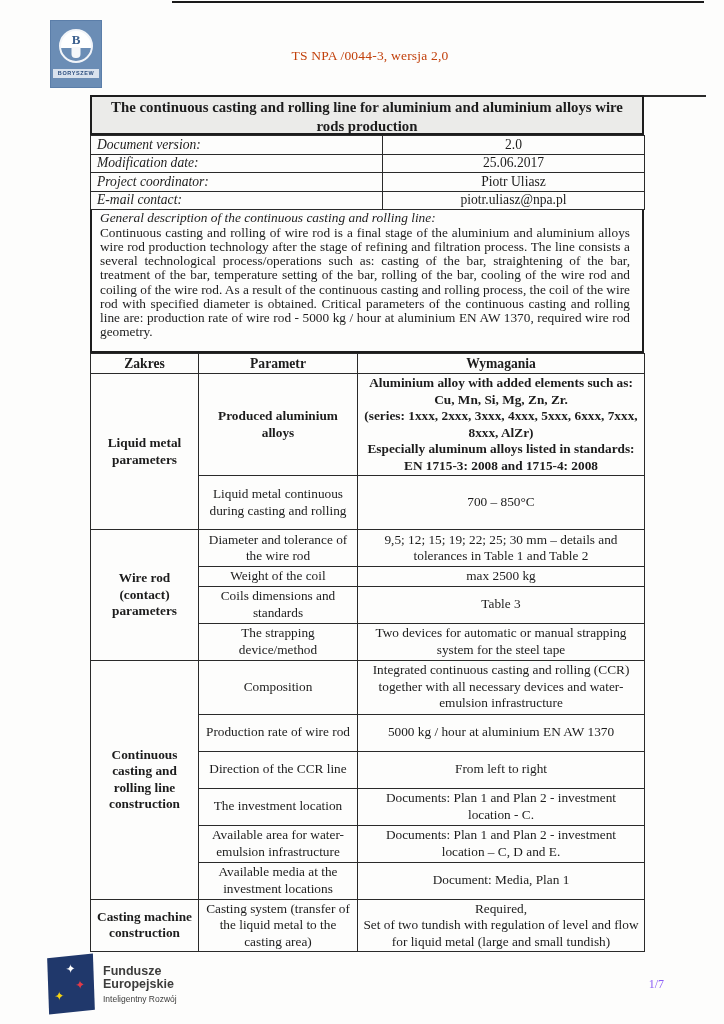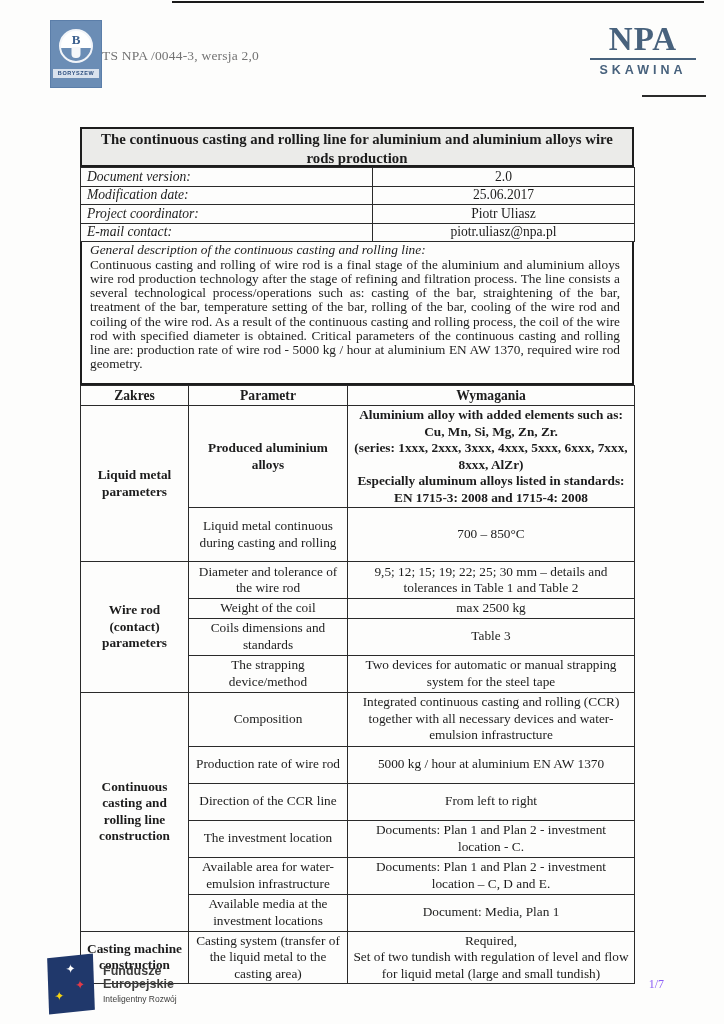--- a/index.html
+++ b/index.html
@@ -26,28 +26,28 @@
     margin-top:8px; width:34px; height:34px; border-radius:50%;
     border:2px solid #f2f5f9;
     background:linear-gradient(#ffffff 58%, #6b8db5 58%);
     position:relative;
   }
   .bory-b { position:absolute; top:1px; left:0; right:0; text-align:center; font-family:"Liberation Serif",serif; font-weight:bold; font-size:13px; color:#3d618f; }
   .bory-cup { position:absolute; left:50%; top:16px; transform:translateX(-50%); width:9px; height:11px; background:#f5f7fa; border-radius:0 0 4px 4px; }
   .bory-strip { margin-top:6px; width:46px; height:9px; background:#d9e2ee; text-align:center;
     font-family:"Liberation Sans",sans-serif; font-weight:bold; font-size:5.5px; letter-spacing:0.6px;
     color:#2b4d7e; line-height:9px; }
-  .doc-ref { flex:1; text-align:left; font-size:13.5px; color:#737373; padding-top:28px; padding-right:60px; letter-spacing:0.2px; }
+  .doc-ref { flex:1; text-align:center; font-size:13.5px; color:#c2410c; padding-top:28px; padding-right:60px; letter-spacing:0.2px; }
   .npa-logo { width:110px; text-align:center; font-family:"Liberation Serif",serif; color:#48627d; padding-top:2px; }
   .npa-main { font-size:33px; font-weight:bold; letter-spacing:1px; line-height:34px; }
   .npa-rule { height:2px; background:#48627d; margin:2px 2px 3px 2px; }
   .npa-sub { font-family:"Liberation Sans",sans-serif; font-weight:bold; font-size:12.5px; letter-spacing:4px; color:#48627d; }
 
   
-  .content { position:absolute; left:80px; width:554px; top:95px;margin-top:32px; }
+  .content { position:absolute; left:90px; width:554px; top:95px; }
   table { border-collapse:collapse; width:554px; table-layout:fixed; }
   td, th { border:1.5px solid #2a2a2a; vertical-align:middle; }
 
   .title-box {
     border:2px solid #1d1d1d; background:#ebebe9;
     text-align:center; font-weight:bold; font-size:14.8px; line-height:18.5px;
     padding:1px 8px; height:40px;
   }
 
   
@@ -101,25 +101,20 @@
 
   <div class="header">
     <div class="boryszew-logo">
       <div class="bory-circle">
         <div class="bory-b">B</div>
         <div class="bory-cup"></div>
       </div>
       <div class="bory-strip">BORYSZEW</div>
     </div>
     <div class="doc-ref">TS NPA /0044-3, wersja 2,0</div>
-    <div class="npa-logo">
-      <div class="npa-main">NPA</div>
-      <div class="npa-rule"></div>
-      <div class="npa-sub">SKAWINA</div>
-    </div>
   </div>
 
   <div class="content">
 
     <div class="title-box">The continuous casting and rolling line for aluminium and aluminium alloys wire rods production</div>
 
     <table class="meta-table">
       <colgroup>
           <col style="width:292px">
           <col style="width:262px">

